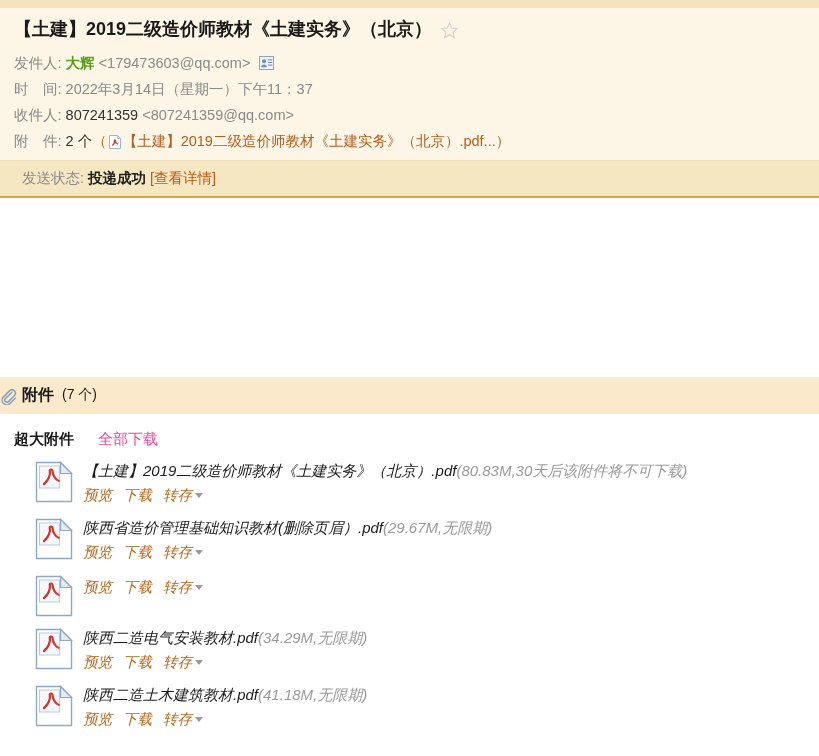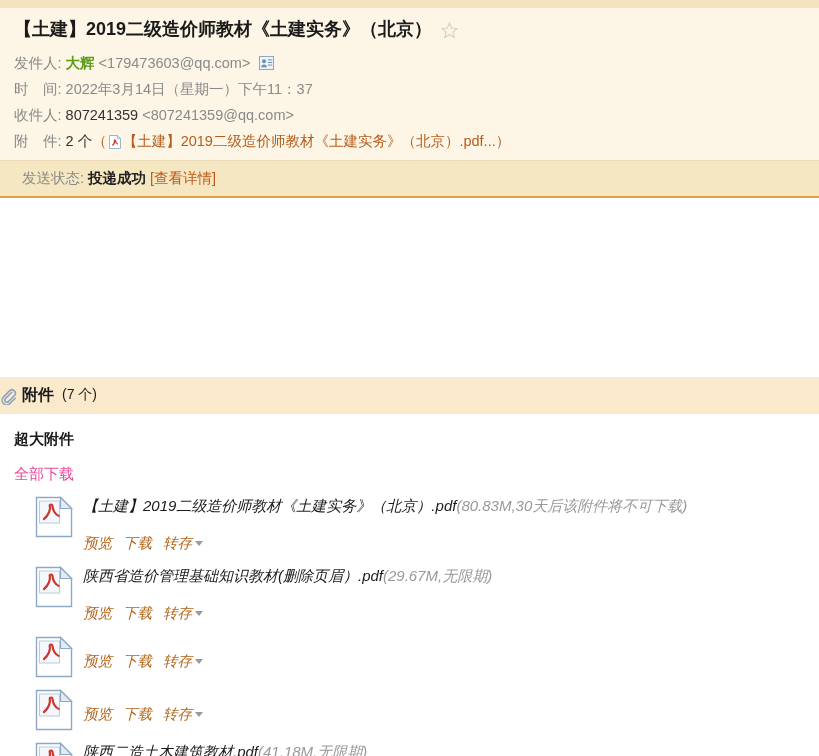--- a/index.html
+++ b/index.html
@@ -137,23 +137,22 @@
   .attach-band-count {
     font-size: 14px;
     font-weight: normal;
     color: #1a1a1a;
     margin-left: 8px;
   }
 
   .attach-toolbar {
     padding: 16px 0 10px 14px;
     display: flex;
-    align-items: flex-start;
-    gap: 16px;
-    flex-direction: column;
+    align-items: center;
+    gap: 24px;
   }
   .attach-kind {
     font-size: 15px;
     font-weight: bold;
     color: #1a1a1a;
   }
   .download-all {
     font-size: 15px;
     color: #ec4899;
     text-decoration: none;
@@ -185,21 +184,21 @@
     line-height: 22px;
     white-space: nowrap;
   }
   .attach-filename {
     color: #1a1a1a;
   }
   .attach-meta {
     color: #999999;
   }
   .attach-actions {
-    margin-top: 16px;
+    margin-top: 3px;
     font-size: 14.5px;
     line-height: 20px;
     white-space: nowrap;
   }
   .attach-action {
     color: #b3651a;
     text-decoration: none;
     cursor: pointer;
     margin-right: 7px;
   }
@@ -358,20 +357,23 @@
   <div class="attach-item">
     <span class="attach-icon">
       <svg viewBox="0 0 40 42" width="40" height="42">
         <path d="M2.5 1.5h24l11 11v28h-35z" fill="#ffffff" stroke="#8fa8c4" stroke-width="1.4"></path>
         <path d="M26.5 1.5l11 11h-11z" fill="#e3ecf5" stroke="#8fa8c4" stroke-width="1.2"></path>
         <rect x="5.5" y="5" width="20" height="22" fill="#f4f8fc" stroke="#b9cbdd" stroke-width="1"></rect>
         <path d="M10 23c4.5-3.4 6.6-9.6 5.8-12.7-0.6-2.3 2.6-2.6 2.8 0.2.3 3.4 2.6 8.2 6 9.3" fill="none" stroke="#d0342b" stroke-width="2.2" stroke-linecap="round"></path>
       </svg>
     </span>
     <span class="attach-info">
+      <div class="attach-filename-row">
+        <span class="attach-filename">陕西二造电气安装教材.pdf</span><span class="attach-meta">(34.29M,无限期)</span>
+      </div>
       <div class="attach-actions">
         <span class="attach-action">预览</span>
         <span class="attach-action">下载</span>
         <span class="attach-action">转存</span><span class="caret"></span>
       </div>
     </span>
   </div>
 
   <div class="attach-item">
     <span class="attach-icon">

